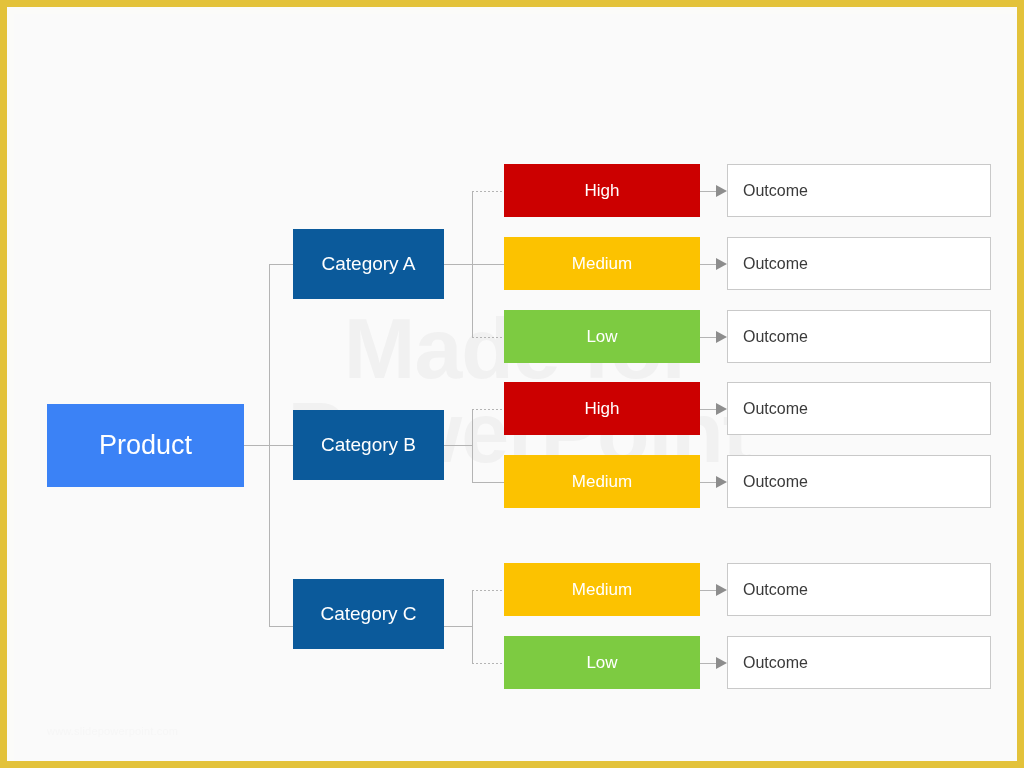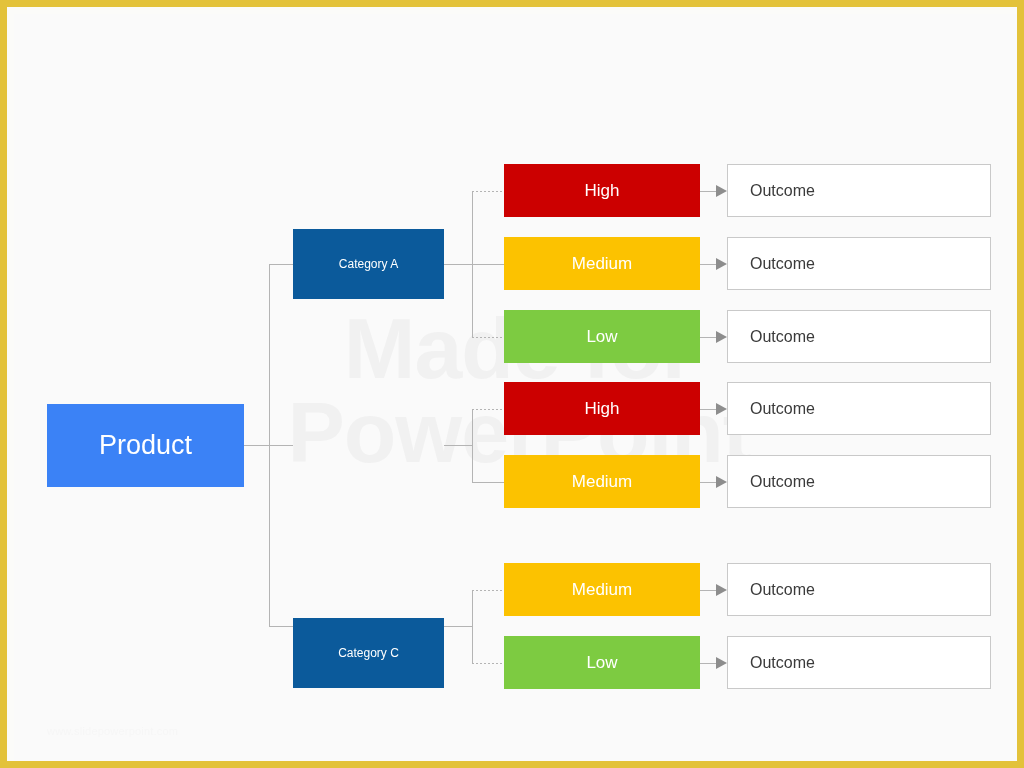--- a/index.html
+++ b/index.html
@@ -89,34 +89,34 @@
   .node-root {
     justify-content: center;
     background: #0d78c9;
     color: #ffffff;
     font-size: 27px;
   }
   .node-cat {
     justify-content: center;
     background: #0b5a9b;
     color: #ffffff;
-    font-size: 12px;
+    font-size: 19px;
   }
   .node-level {
     justify-content: center;
     color: #ffffff;
     font-size: 17px;
   }
   .node-outcome {
     justify-content: flex-start;
     background: #ffffff;
     border: 1px solid #c9c9c9;
     color: #3a3a3a;
     font-size: 16px;
-    padding-left: 22px;
+    padding-left: 15px;
   }
 </style>
 </head>
 <body>
 
 <div id="slide" style="border-color: rgb(227, 194, 58);">
   <div id="canvas" style="background: rgb(250, 250, 250);">
 
     <div id="watermark">
       <span class="wm-line">Made for</span>
@@ -174,21 +174,24 @@
       </g>
     </svg>
 
     <div class="node node-root" style="left: 33px; top: 390px; width: 197px; height: 83px; background: #3b82f6;">
       <span>Product</span>
     </div>
 
     <div class="node node-cat" style="left: 279px; top: 215px; width: 151px; height: 70px; background: rgb(11, 90, 155);">
       <span>Category A</span>
     </div>
-    <div class="node node-cat" style="left: 279px; top: 604px; width: 151px; height: 70px; background: rgb(11, 90, 155);">
+    <div class="node node-cat" style="left: 279px; top: 396px; width: 151px; height: 70px; background: rgb(11, 90, 155);">
+      <span>Category B</span>
+    </div>
+    <div class="node node-cat" style="left: 279px; top: 565px; width: 151px; height: 70px; background: rgb(11, 90, 155);">
       <span>Category C</span>
     </div>
 
     <div class="node node-level" style="left: 490px; top: 150px; width: 196px; height: 53px; background: rgb(204, 0, 0);">
       <span>High</span>
     </div>
     <div class="node node-level" style="left: 490px; top: 223px; width: 196px; height: 53px; background: rgb(252, 194, 0);">
       <span>Medium</span>
     </div>
     <div class="node node-level" style="left: 490px; top: 296px; width: 196px; height: 53px; background: rgb(125, 203, 65);">

